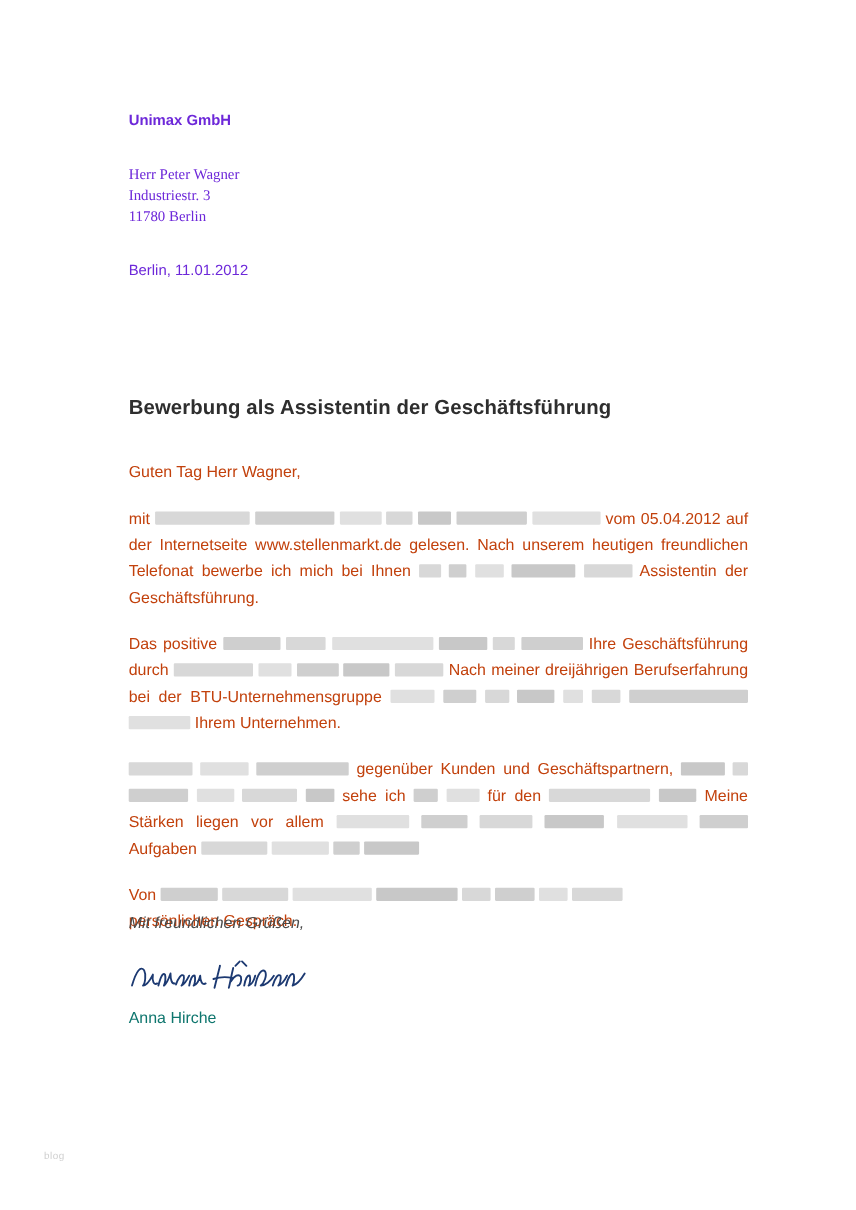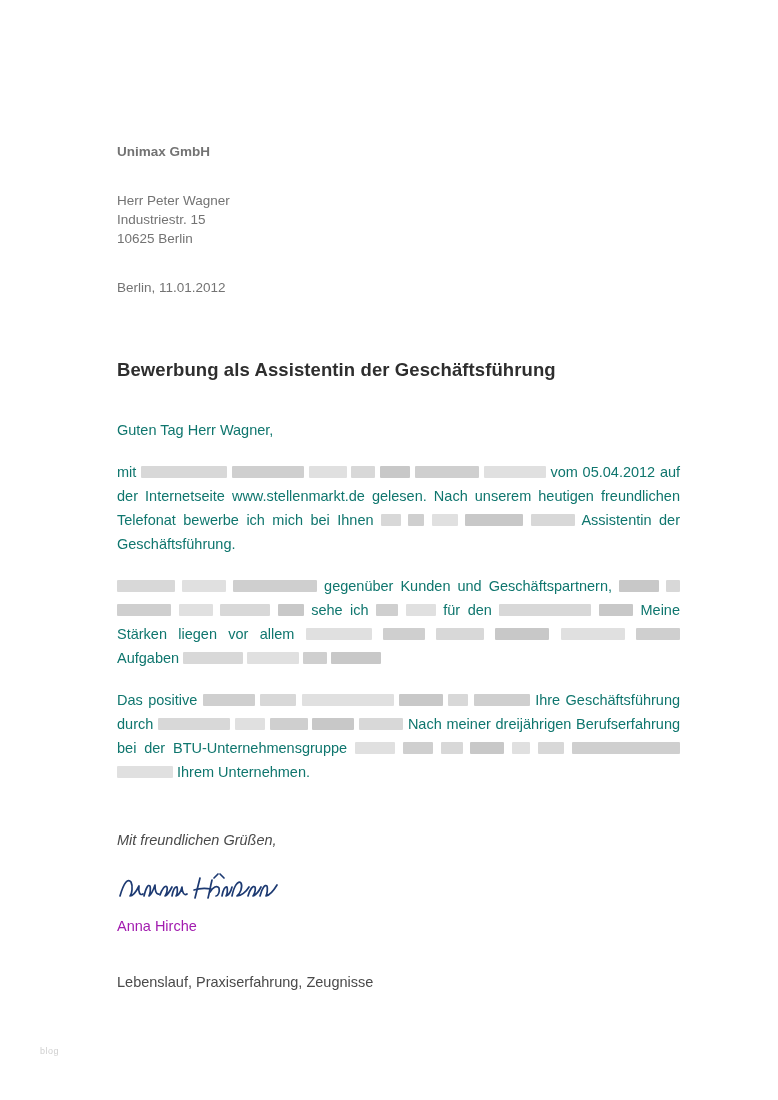--- a/index.html
+++ b/index.html
@@ -46,29 +46,28 @@
     line-height: 1;
   }
 
   
   .addr-block {
     position: absolute;
     left: 117px;
     top: 100px;
     font-size: 13.5px;
     line-height: 19px;
-    color: #737373;
-    margin-top: 42px;
+    color: #6d28d9;
   }
   .company {
     font-weight: bold;
     font-size: 13.5px;
     margin: 0 0 30px 0;
   }
-  .recipient div { white-space: nowrap; }
+  .recipient div { white-space: nowrap; font-family: Liberation Serif, serif; }
   .dateline {
     margin-top: 30px;
   }
 
   
   .subject {
     position: absolute;
     left: 117px;
     top: 359px;
     font-size: 18.5px;
@@ -79,21 +78,21 @@
   }
 
   
   .body-wrap {
     position: absolute;
     left: 117px;
     top: 418px;
     width: 563px;
     font-size: 14.5px;
     line-height: 24px;
-    color: #0f766e;
+    color: #c2410c;
   }
   .salutation { margin: 0 0 18px 0; }
   .para {
     margin: 0 0 18px 0;
     text-align: justify;
   }
   .para.last { text-align: left; }
 
   
   .rd {
@@ -122,21 +121,21 @@
     left: 114px;
     top: 868px;
     width: 180px;
     height: 40px;
   }
   .sig-name {
     position: absolute;
     left: 117px;
     top: 918px;
     font-size: 14.5px;
-    color: #a21caf;
+    color: #0f766e;
   }
   .attach {
     position: absolute;
     left: 117px;
     top: 971px;
     font-size: 14.5px;
     line-height: 22px;
     color: #4a4a4a;
   }
   .watermark {
@@ -151,22 +150,22 @@
 </head>
 <body>
 
 <div class="page">
 
 
   <div class="addr-block">
     <div class="company">Unimax GmbH</div>
     <div class="recipient">
       <div>Herr Peter Wagner</div>
-      <div>Industriestr. 15</div>
-      <div>10625 Berlin</div>
+      <div>Industriestr. 3</div>
+      <div>11780 Berlin</div>
     </div>
     <div class="dateline">Berlin, 11.01.2012</div>
   </div>
 
   <div class="subject">Bewerbung als Assistentin der Geschäftsführung</div>
 
   <div class="body-wrap">
 
     <p class="salutation">Guten Tag Herr Wagner,</p>
 
@@ -179,20 +178,46 @@
       <span class="rd d" style="width:30px"></span>
       <span class="rd b" style="width:64px"></span>
       <span class="rd c" style="width:62px"></span>
       <span>vom 05.04.2012 auf der Internetseite www.stellenmarkt.de gelesen. Nach unserem heutigen freundlichen Telefonat bewerbe ich mich bei Ihnen</span>
       <span class="rd a" style="width:20px"></span>
       <span class="rd b" style="width:16px"></span>
       <span class="rd c" style="width:26px"></span>
       <span class="rd d" style="width:58px"></span>
       <span class="rd a" style="width:44px"></span>
       <span>Assistentin der Geschäftsführung.</span>
+    </p>
+
+    <p class="para">
+      <span>Das positive</span>
+      <span class="rd b" style="width:52px"></span>
+      <span class="rd a" style="width:36px"></span>
+      <span class="rd c" style="width:92px"></span>
+      <span class="rd d" style="width:44px"></span>
+      <span class="rd a" style="width:20px"></span>
+      <span class="rd b" style="width:56px"></span>
+      <span>Ihre Geschäftsführung durch</span>
+      <span class="rd a" style="width:72px"></span>
+      <span class="rd c" style="width:30px"></span>
+      <span class="rd b" style="width:38px"></span>
+      <span class="rd d" style="width:42px"></span>
+      <span class="rd a" style="width:44px"></span>
+      <span>Nach meiner dreijährigen Berufserfahrung bei der BTU-Unternehmensgruppe</span>
+      <span class="rd c" style="width:40px"></span>
+      <span class="rd b" style="width:30px"></span>
+      <span class="rd a" style="width:22px"></span>
+      <span class="rd d" style="width:34px"></span>
+      <span class="rd c" style="width:18px"></span>
+      <span class="rd a" style="width:26px"></span>
+      <span class="rd b" style="width:108px"></span>
+      <span class="rd c" style="width:56px"></span>
+      <span>Ihrem Unternehmen.</span>
     </p>
 
     <p class="para">
       <span class="rd a" style="width:58px"></span>
       <span class="rd c" style="width:44px"></span>
       <span class="rd b" style="width:84px"></span>
       <span>gegenüber Kunden und Geschäftspartnern,</span>
       <span class="rd d" style="width:40px"></span>
       <span class="rd a" style="width:14px"></span>
       <span class="rd b" style="width:54px"></span>
@@ -212,46 +237,33 @@
       <span class="rd d" style="width:54px"></span>
       <span class="rd c" style="width:64px"></span>
       <span class="rd b" style="width:44px"></span>
       <span>Aufgaben</span>
       <span class="rd a" style="width:60px"></span>
       <span class="rd c" style="width:52px"></span>
       <span class="rd b" style="width:24px"></span>
       <span class="rd d" style="width:50px"></span>
     </p>
 
-    <p class="para">
-      <span>Das positive</span>
+    <p class="para last">
+      <span>Von</span>
       <span class="rd b" style="width:52px"></span>
-      <span class="rd a" style="width:36px"></span>
-      <span class="rd c" style="width:92px"></span>
-      <span class="rd d" style="width:44px"></span>
-      <span class="rd a" style="width:20px"></span>
-      <span class="rd b" style="width:56px"></span>
-      <span>Ihre Geschäftsführung durch</span>
-      <span class="rd a" style="width:72px"></span>
-      <span class="rd c" style="width:30px"></span>
-      <span class="rd b" style="width:38px"></span>
-      <span class="rd d" style="width:42px"></span>
-      <span class="rd a" style="width:44px"></span>
-      <span>Nach meiner dreijährigen Berufserfahrung bei der BTU-Unternehmensgruppe</span>
-      <span class="rd c" style="width:40px"></span>
-      <span class="rd b" style="width:30px"></span>
-      <span class="rd a" style="width:22px"></span>
-      <span class="rd d" style="width:34px"></span>
-      <span class="rd c" style="width:18px"></span>
+      <span class="rd a" style="width:60px"></span>
+      <span class="rd c" style="width:72px"></span>
+      <span class="rd d" style="width:74px"></span>
       <span class="rd a" style="width:26px"></span>
-      <span class="rd b" style="width:108px"></span>
-      <span class="rd c" style="width:56px"></span>
-      <span>Ihrem Unternehmen.</span>
-    </p>
-
+      <span class="rd b" style="width:36px"></span>
+      <span class="rd c" style="width:26px"></span>
+      <span class="rd a" style="width:46px"></span>
+      <br>
+      <span>persönlichen Gespräch.</span>
+    </p>
 
   </div>
 
   <div class="closing">Mit freundlichen Grüßen,</div>
 
   <div class="signature">
     <svg width="180" height="40" viewBox="0 0 180 40" xmlns="http://www.w3.org/2000/svg">
       <g fill="none" stroke="#1d3a72" stroke-width="1.7" stroke-linecap="round" stroke-linejoin="round">
         <path d="M6 28 C10 14, 14 10, 17 14 C19 18, 18 26, 16 28 C20 28, 23 22, 25 18 C24 24, 26 28, 29 26"></path>
         <path d="M30 28 C32 20, 34 16, 36 18 C37 21, 36 26, 35 28 C38 26, 40 20, 41 17 C41 22, 42 27, 45 26"></path>
@@ -266,18 +278,17 @@
         <path d="M118 28 C120 18, 124 12, 127 15 C129 19, 126 26, 123 28 C127 28, 132 24, 135 19"></path>
         <path d="M134 28 C136 21, 139 17, 141 19 C142 22, 140 27, 139 28 C142 27, 145 23, 147 19"></path>
         <path d="M146 28 C148 20, 151 16, 153 18 C154 21, 153 26, 152 28 C156 27, 160 22, 163 17"></path>
       </g>
     </svg>
   </div>
 
   <div class="sig-name">Anna Hirche</div>
 
   <div class="attach">
-    <div>Lebenslauf, Praxiserfahrung, Zeugnisse</div>
   </div>
 
   <div class="watermark">blog</div>
 
 </div>
 
 </body></html>

